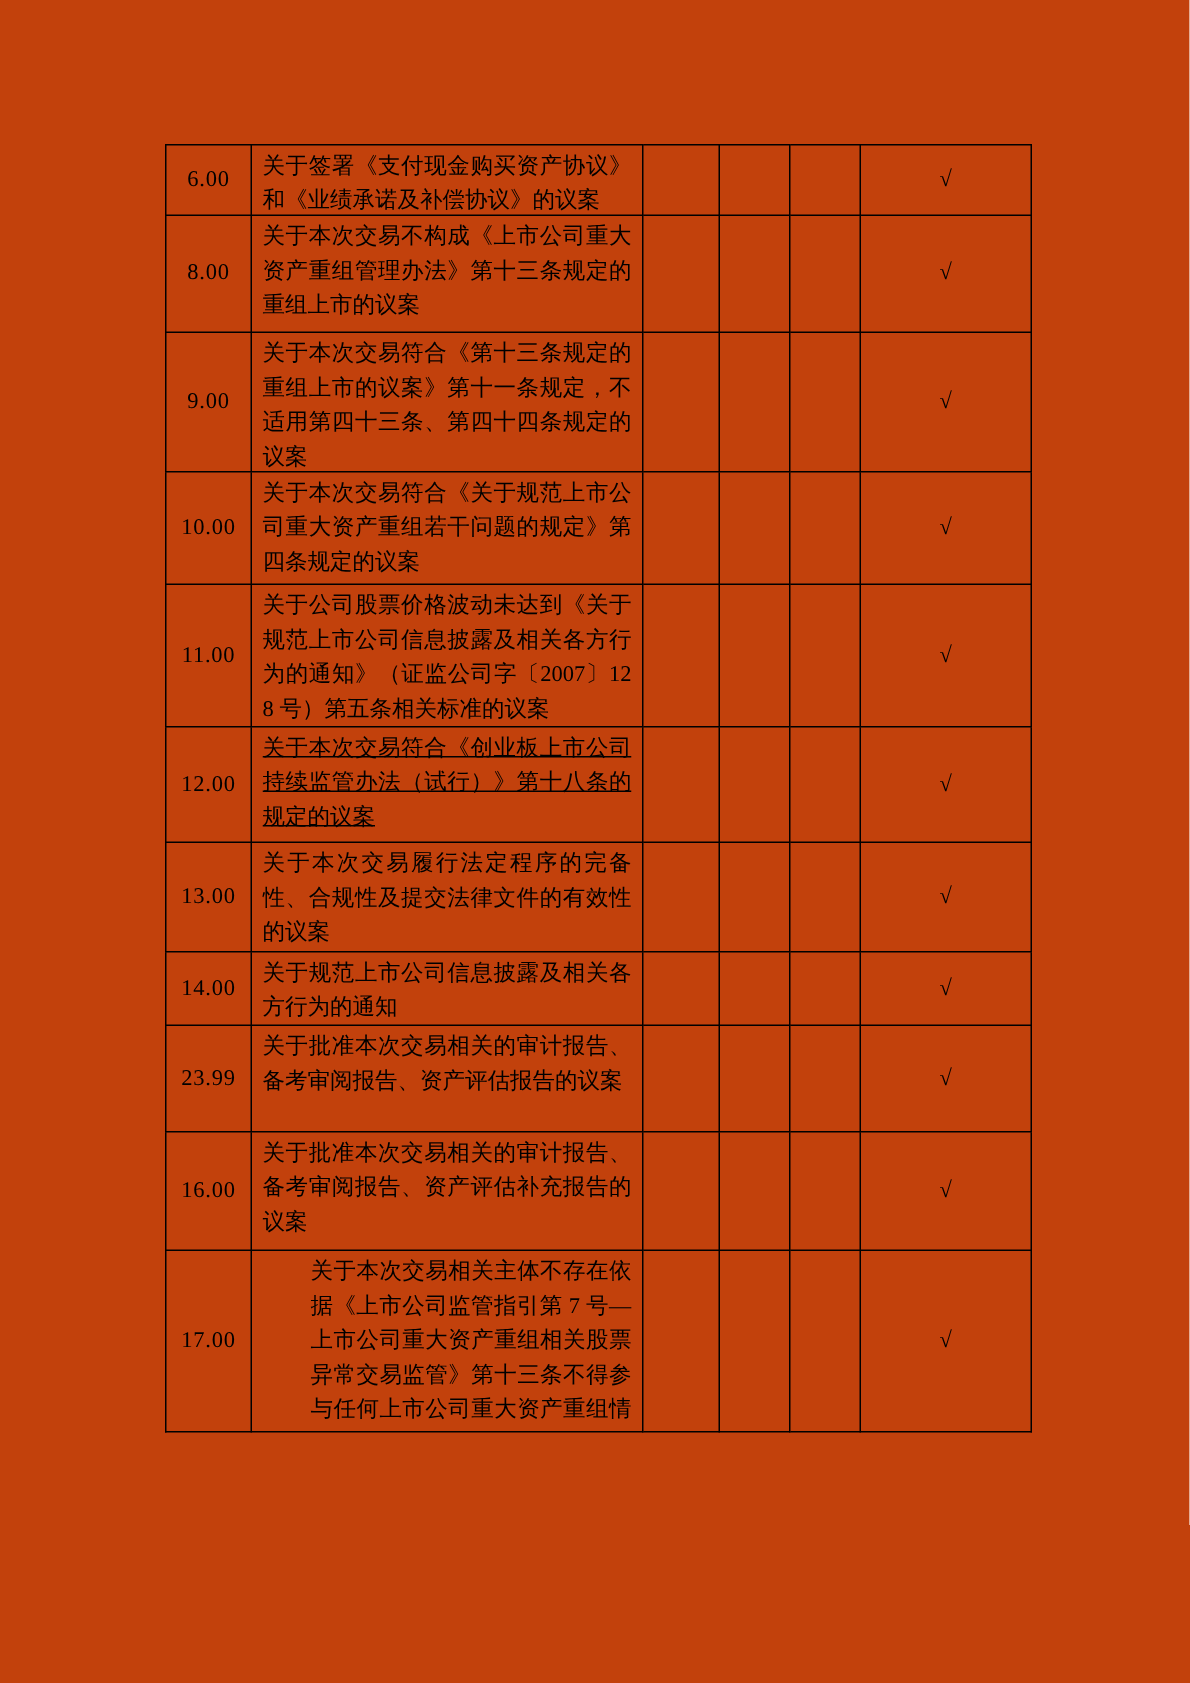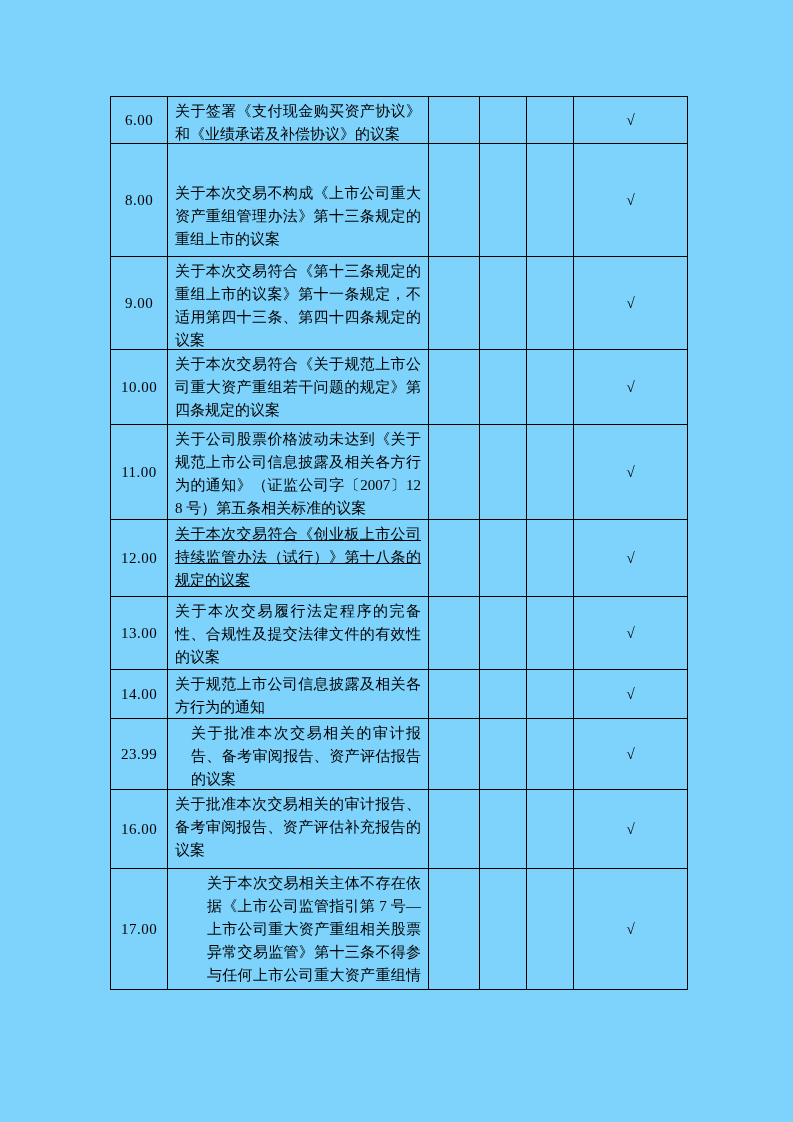--- a/index.html
+++ b/index.html
@@ -7,21 +7,21 @@
     width: 793px;
     height: 1122px;
     background: #ffffff;
     font-family: "Liberation Serif", "DejaVu Serif", serif;
     color: #000000;
   }
   .page {
     position: relative;
     width: 793px;
     height: 1122px;
-    background: #7dd3fc;
+    background: #c2410c;
     overflow: hidden;
   }
   table.res-table {
     position: absolute;
     left: 110px;
     top: 96px;
     width: 577px;
     border-collapse: collapse;
     table-layout: fixed;
     border: 1.5px solid #000000;
@@ -75,21 +75,21 @@
             <div class="clip" style="height: 41px;">关于签署《支付现金购买资产协议》和《业绩承诺及补偿协议》的议案</div>
           </td>
           <td class="cell-empty"></td>
           <td class="cell-empty"></td>
           <td class="cell-empty"></td>
           <td class="cell-check">√</td>
         </tr>
         <tr style="height: 78px;">
           <td class="cell-num">8.00</td>
           <td class="cell-text">
-            <div class="clip" style="height: 72px; margin-top: 36px;">关于本次交易不构成《上市公司重大资产重组管理办法》第十三条规定的重组上市的议案</div>
+            <div class="clip" style="height: 72px;">关于本次交易不构成《上市公司重大资产重组管理办法》第十三条规定的重组上市的议案</div>
           </td>
           <td class="cell-empty"></td>
           <td class="cell-empty"></td>
           <td class="cell-empty"></td>
           <td class="cell-check">√</td>
         </tr>
         <tr style="height: 93px;">
           <td class="cell-num">9.00</td>
           <td class="cell-text">
             <div class="clip" style="height: 87px;">关于本次交易符合《第十三条规定的重组上市的议案》第十一条规定，不适用第四十三条、第四十四条规定的议案</div>
@@ -145,21 +145,21 @@
             <div class="clip" style="height: 43px;">关于规范上市公司信息披露及相关各方行为的通知</div>
           </td>
           <td class="cell-empty"></td>
           <td class="cell-empty"></td>
           <td class="cell-empty"></td>
           <td class="cell-check">√</td>
         </tr>
         <tr style="height: 71px;">
           <td class="cell-num">23.99</td>
           <td class="cell-text">
-            <div class="clip" style="height: 65px; margin-left: 16px;">关于批准本次交易相关的审计报告、备考审阅报告、资产评估报告的议案</div>
+            <div class="clip" style="height: 65px;">关于批准本次交易相关的审计报告、备考审阅报告、资产评估报告的议案</div>
           </td>
           <td class="cell-empty"></td>
           <td class="cell-empty"></td>
           <td class="cell-empty"></td>
           <td class="cell-check">√</td>
         </tr>
         <tr style="height: 79px;">
           <td class="cell-num">16.00</td>
           <td class="cell-text">
             <div class="clip" style="height: 73px;">关于批准本次交易相关的审计报告、备考审阅报告、资产评估补充报告的议案</div>

